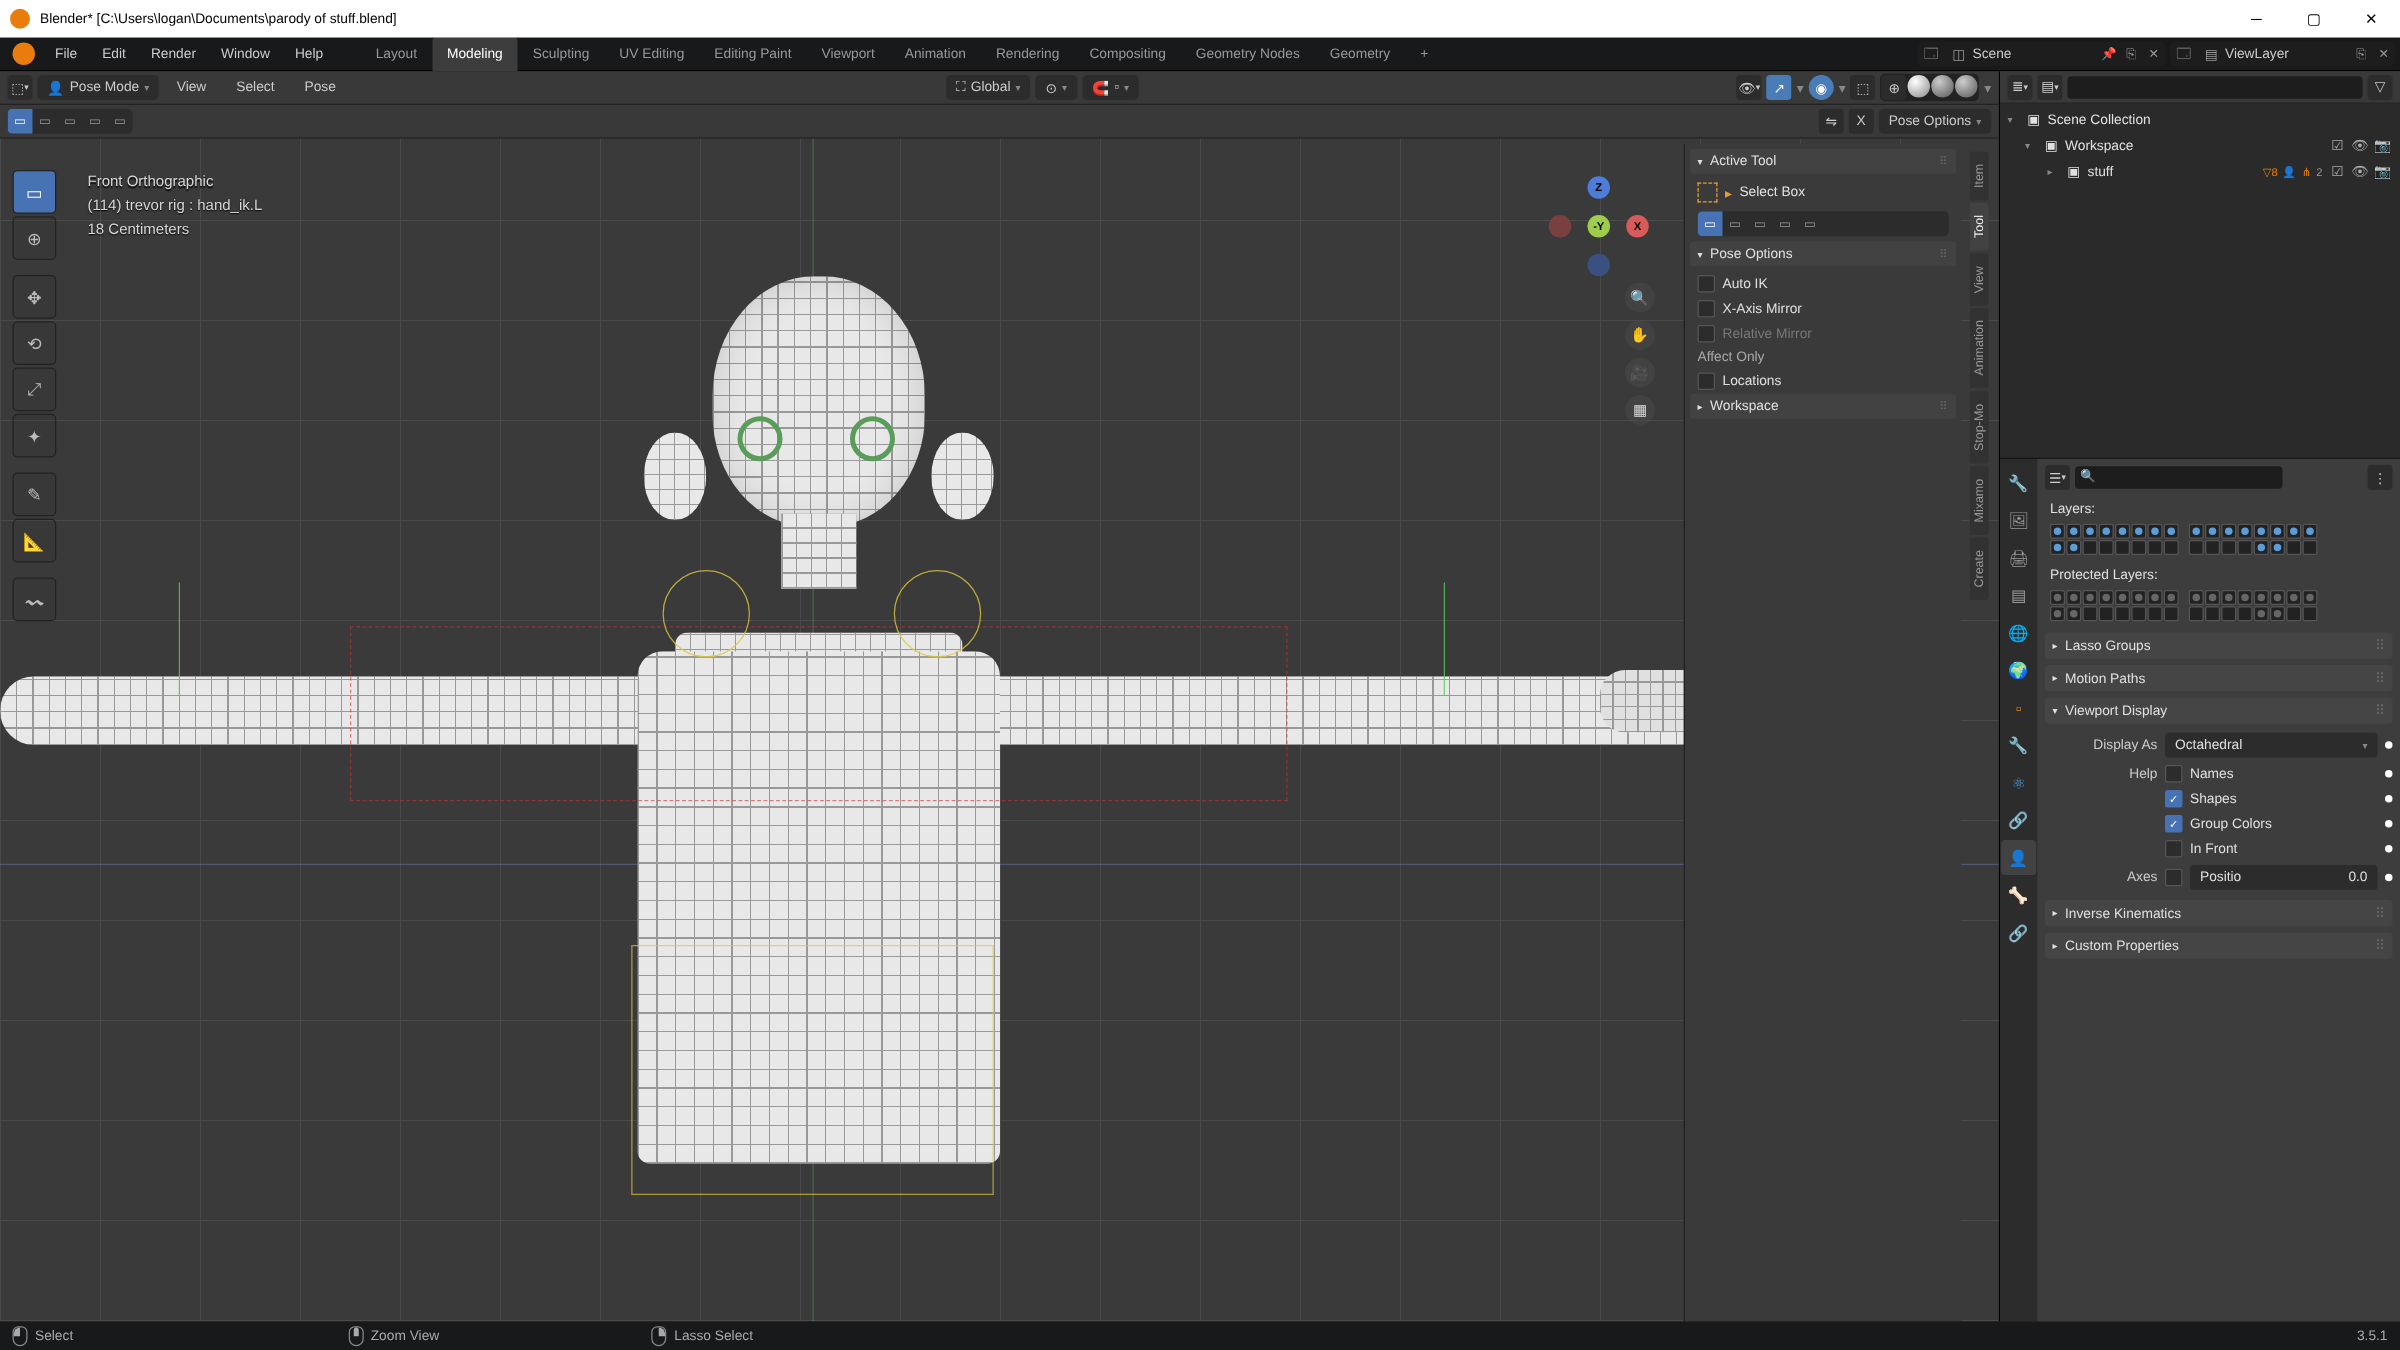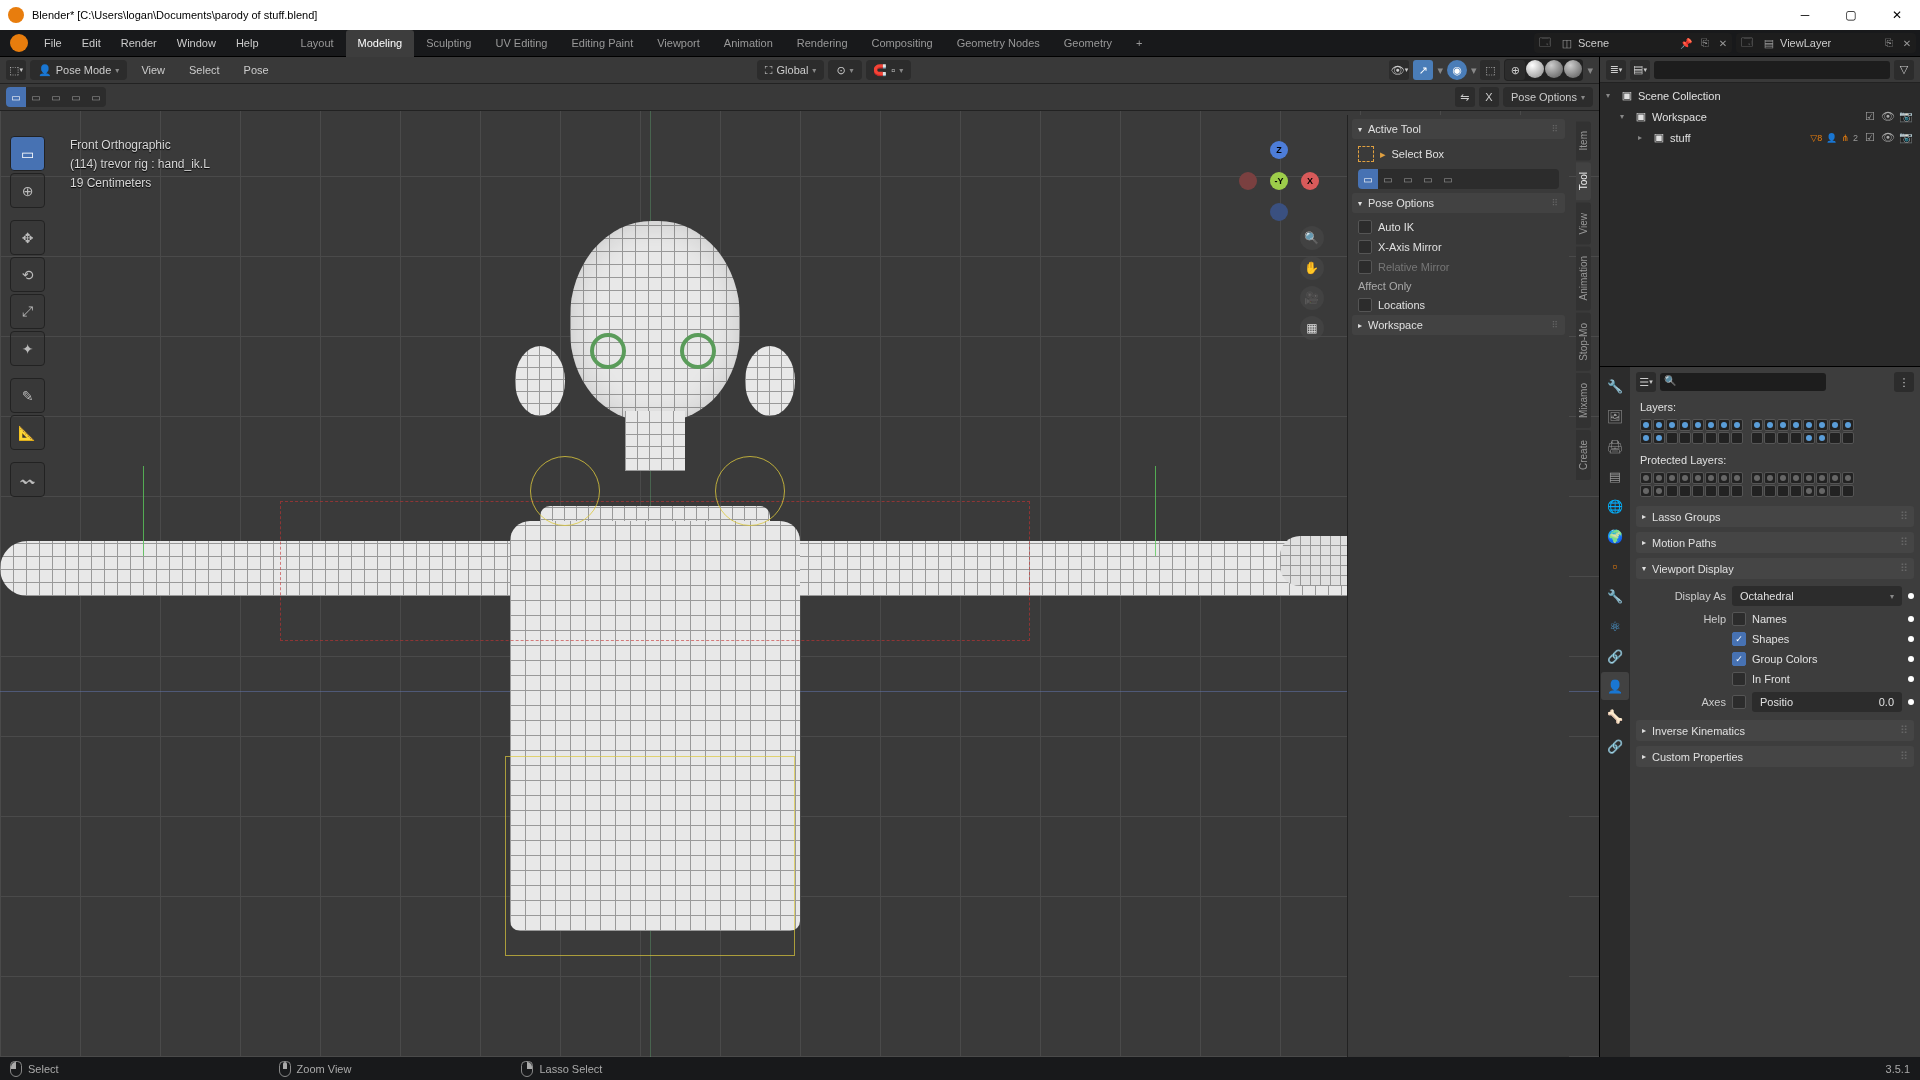--- a/index.html
+++ b/index.html
@@ -261,21 +261,21 @@
     </div>
 
     <div class="viewport">
       <div class="grid-bg"></div>
       <div class="axis-h"></div>
       <div class="axis-v"></div>
 
       <div class="overlay-text">
         <div>Front Orthographic</div>
         <div>(114) trevor rig : hand_ik.L</div>
-        <div>19 Centimeters</div>
+        <div>18 Centimeters</div>
       </div>
 
       <div class="toolbar-left">
         <div class="tool active">▭</div>
         <div class="tool">⊕</div>
         <div class="tool-sep"></div>
         <div class="tool">✥</div>
         <div class="tool">⟲</div>
         <div class="tool">⤢</div>
         <div class="tool">✦</div>

